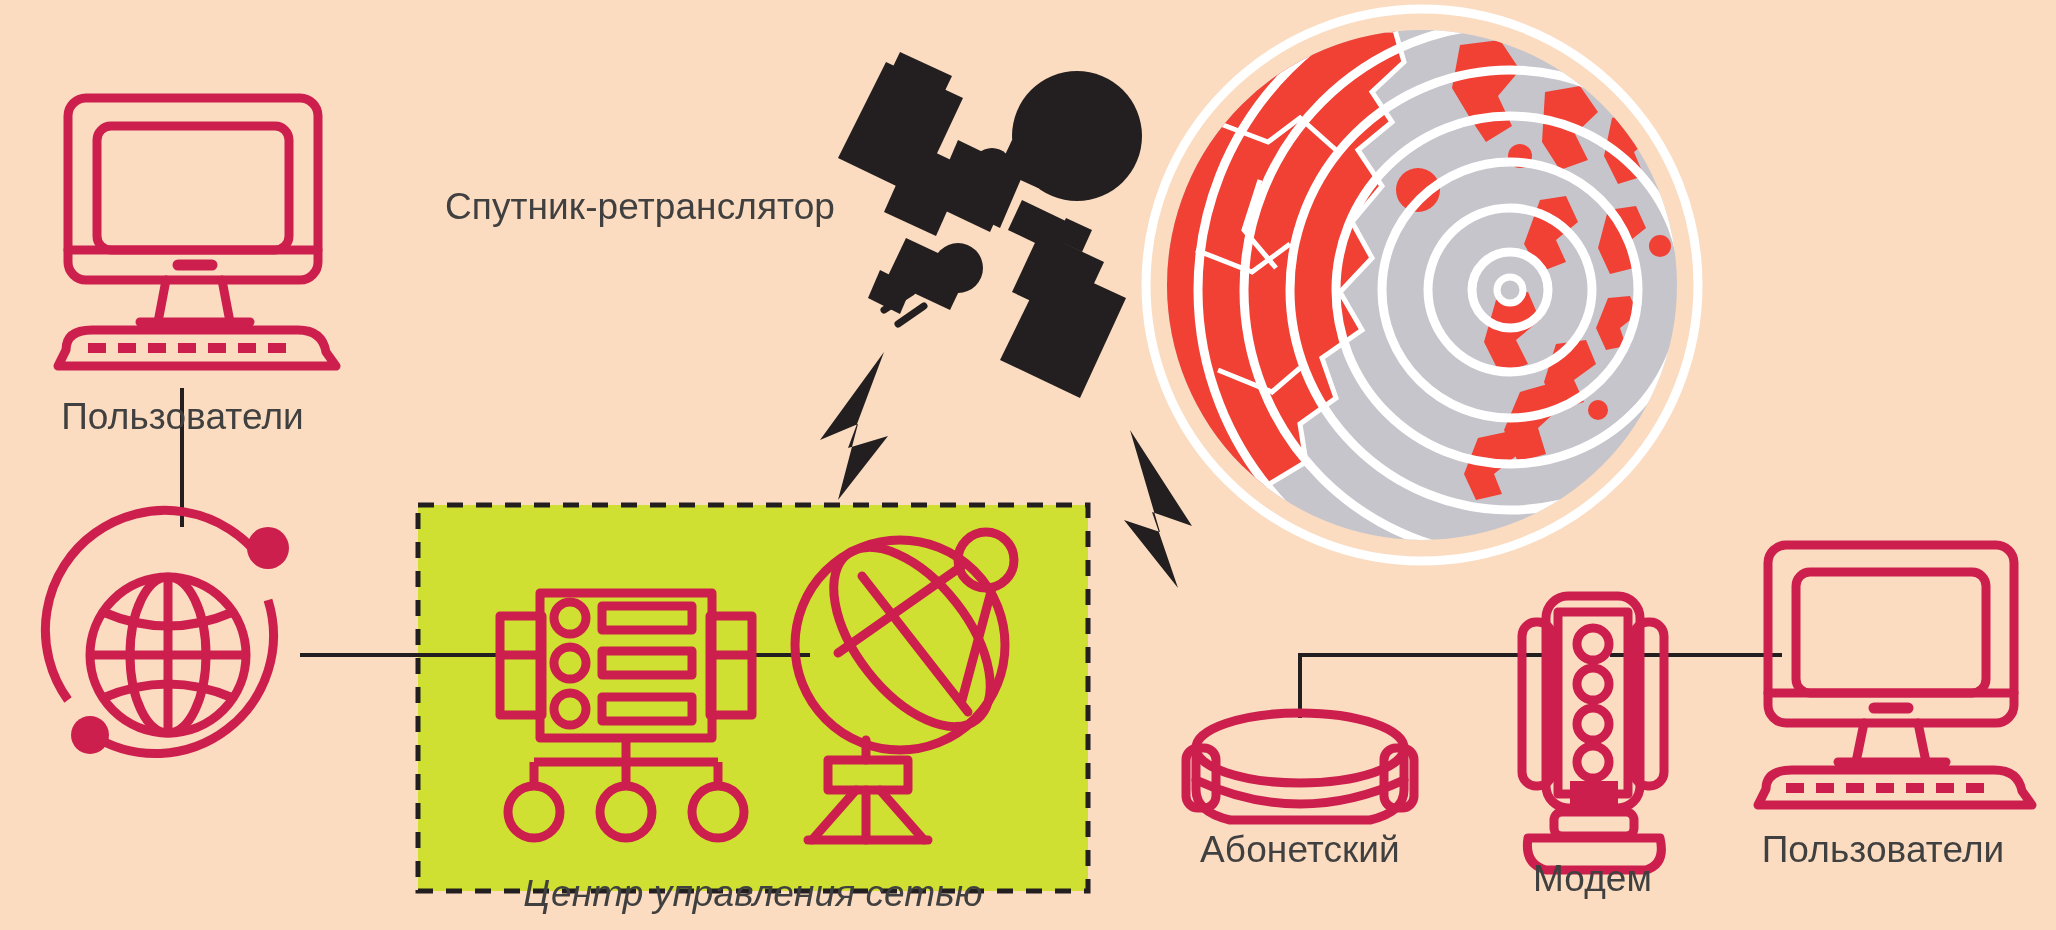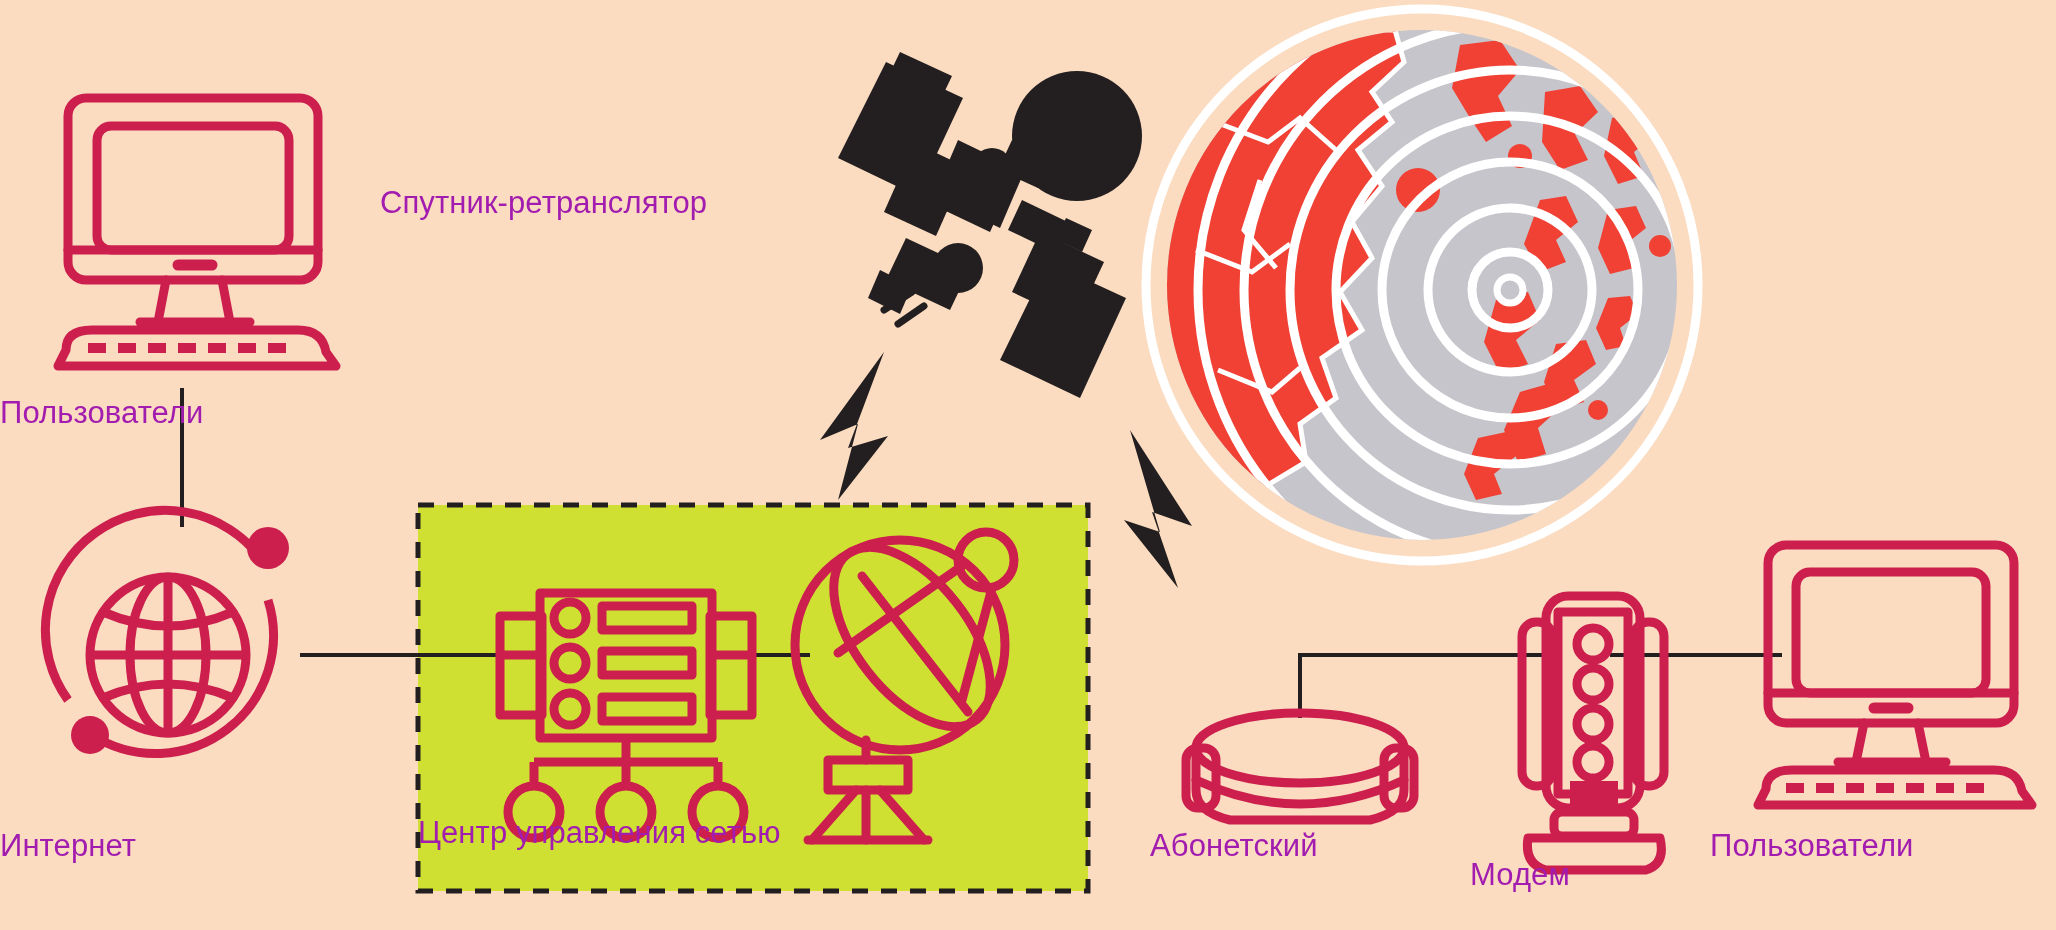--- a/index.html
+++ b/index.html
@@ -20,23 +20,24 @@
   }
   #stage svg.layer {
     position: absolute;
     top: 0;
     left: 0;
     width: 2056px;
     height: 930px;
   }
   .lbl {
     position: absolute;
-    color: #a21caf;
-    font-size: 31px;
+    color: #404040;
+    font-size: 37px;
     line-height: 1.18;
+    text-align: center;
     white-space: pre;
     letter-spacing: 0.1px;
   }
 </style>
 </head>
 <body>
 
 <div id="stage">
 
   <svg class="layer" viewBox="0 0 2056 930" aria-hidden="true">
@@ -280,23 +281,22 @@
       <line x1="1846" y1="788" x2="1864" y2="788"></line>
       <line x1="1876" y1="788" x2="1894" y2="788"></line>
       <line x1="1906" y1="788" x2="1924" y2="788"></line>
       <line x1="1936" y1="788" x2="1954" y2="788"></line>
       <line x1="1966" y1="788" x2="1984" y2="788"></line>
     </g>
   </svg>
 
   <div class="lbl" style="left:0px;  top:395px; width:365px;">Пользователи</div>
 
-  <div class="lbl" style="left:0px;  top:828px; width:340px;">Интернет</div>
-
-  <div class="lbl" style="left:418px; top:815px; width:670px;">Центр управления сетью</div>
+
+  <div class="lbl" style="left:418px; top:872px; width:670px;font-style:italic;">Центр управления сетью</div>
 
   <div class="lbl" style="left:380px; top:185px; width:520px;">Спутник-ретранслятор</div>
 
   <div class="lbl" style="left:1150px; top:828px; width:300px;">Абонетский</div>
 
   <div class="lbl" style="left:1470px; top:828px; width:245px;margin-top:29px;">Модем</div>
 
   <div class="lbl" style="left:1710px; top:828px; width:346px;">Пользователи</div>
 
 </div>

